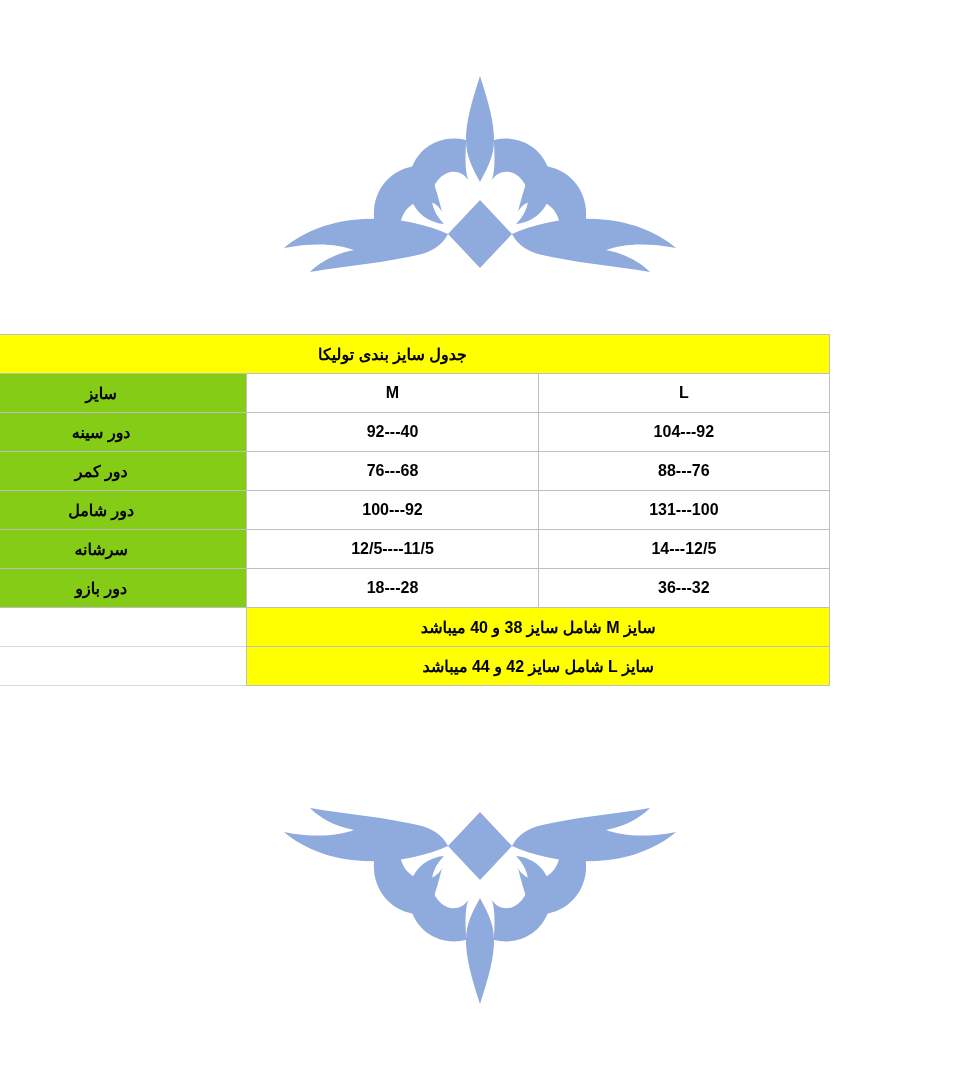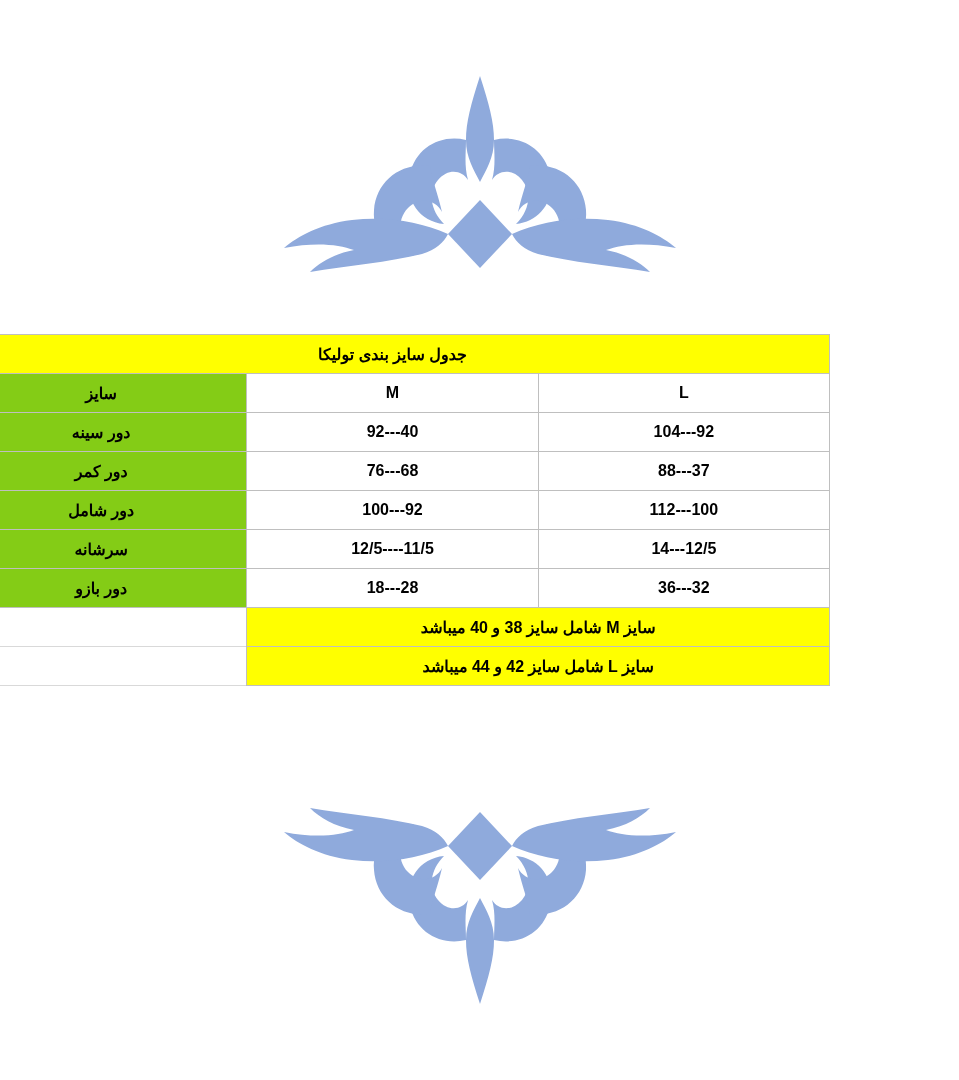--- a/index.html
+++ b/index.html
@@ -120,26 +120,26 @@
         <td class="col-m">M</td>
         <td class="hdr-label">سایز</td>
       </tr>
 
       <tr>
         <td class="num">92---104</td>
         <td class="num">40---92</td>
         <td class="hdr-label">دور سینه</td>
       </tr>
       <tr>
-        <td class="num">37---88</td>
+        <td class="num">76---88</td>
         <td class="num">68---76</td>
         <td class="hdr-label">دور کمر</td>
       </tr>
       <tr>
-        <td class="num">100---112</td>
+        <td class="num">100---131</td>
         <td class="num">92---100</td>
         <td class="hdr-label">دور شامل</td>
       </tr>
       <tr>
         <td class="num">12/5---14</td>
         <td class="num">11/5----12/5</td>
         <td class="hdr-label">سرشانه</td>
       </tr>
       <tr>
         <td class="num">32---36</td>

